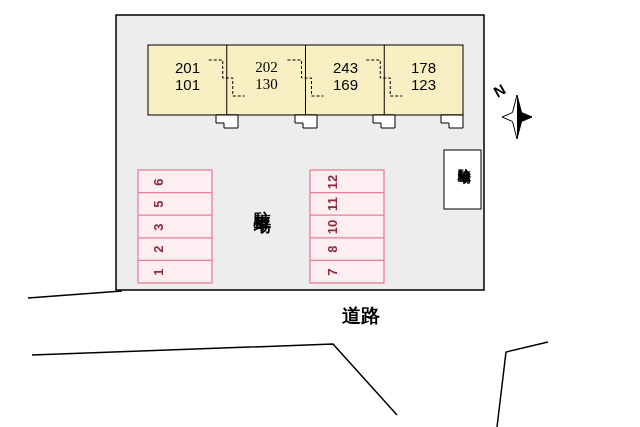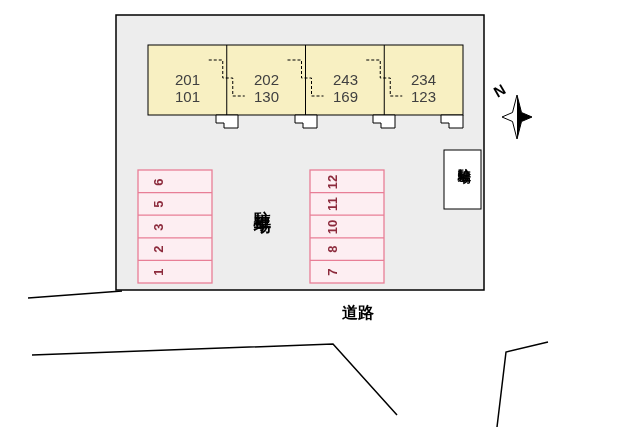--- a/index.html
+++ b/index.html
@@ -2,34 +2,34 @@
 <html><head>
 <meta charset="utf-8">
 <style>
   html,body{margin:0;padding:0;background:#fff;}
   .canvas{
     position:relative;width:640px;height:427px;background:#ffffff;
     font-family:"Liberation Sans","DejaVu Sans",sans-serif;overflow:hidden;
   }
   .canvas > svg{position:absolute;left:0;top:0;}
   .unit-label{
-    position:absolute;top:71px;width:79px;text-align:center;
-    font-size:15px;line-height:17px;color:#404040;
+    position:absolute;top:59px;width:79px;text-align:center;
+    font-size:15px;line-height:17px;color:#000000;
   }
   .stall-num{
     position:absolute;width:20px;height:22px;display:flex;align-items:center;justify-content:center;
     transform:rotate(-90deg);font-size:13px;font-weight:bold;color:#8c2a3c;
   }
   .v-text{
     position:absolute;writing-mode:vertical-rl;text-orientation:upright;
     font-weight:bold;color:#000;
   }
   .parking-label{left:251px;top:197px;font-size:17px;letter-spacing:3px;}
   .bicycle-label{left:455px;top:157px;font-size:13px;letter-spacing:2px;}
-  .road-label{position:absolute;left:342px;top:303px;font-size:16px;font-weight:bold;color:#000;}
+  .road-label{position:absolute;left:342px;top:303px;font-size:19px;font-weight:bold;color:#000;}
   .compass-n{position:absolute;left:494px;top:82px;font-size:15px;font-weight:bold;color:#000;transform:rotate(-30deg);}
 </style>
 </head>
 <body>
 
 <div class="canvas">
 
   <svg width="640" height="427" viewBox="0 0 640 427">
 
     <rect x="116" y="15" width="368" height="275" fill="#ededed" stroke="#000" stroke-width="1.5"></rect>
@@ -67,30 +67,30 @@
 
     <path d="M28,298 L122,291" fill="none" stroke="#000" stroke-width="1.5"></path>
     <path d="M32,355 L333,344 L397,415" fill="none" stroke="#000" stroke-width="1.5"></path>
     <path d="M548,342 L506,352 L497,427" fill="none" stroke="#000" stroke-width="1.5"></path>
   </svg>
 
   <div class="unit-label" style="left:148px;">
     <div>201</div>
     <div>101</div>
   </div>
-  <div class="unit-label" style="left:227px;">
+  <div class="unit-label" style="left:227px;font-family:Liberation Serif, serif;">
     <div>202</div>
     <div>130</div>
   </div>
   <div class="unit-label" style="left:306px;">
     <div>243</div>
     <div>169</div>
   </div>
   <div class="unit-label" style="left:384px;">
-    <div>234</div>
+    <div>178</div>
     <div>123</div>
   </div>
 
   <div class="stall-num" style="left:148px;top:171px;">6</div>
   <div class="stall-num" style="left:148px;top:193px;">5</div>
   <div class="stall-num" style="left:148px;top:216px;">3</div>
   <div class="stall-num" style="left:148px;top:238px;">2</div>
   <div class="stall-num" style="left:148px;top:261px;">1</div>
 
   <div class="stall-num" style="left:322px;top:171px;">12</div>

